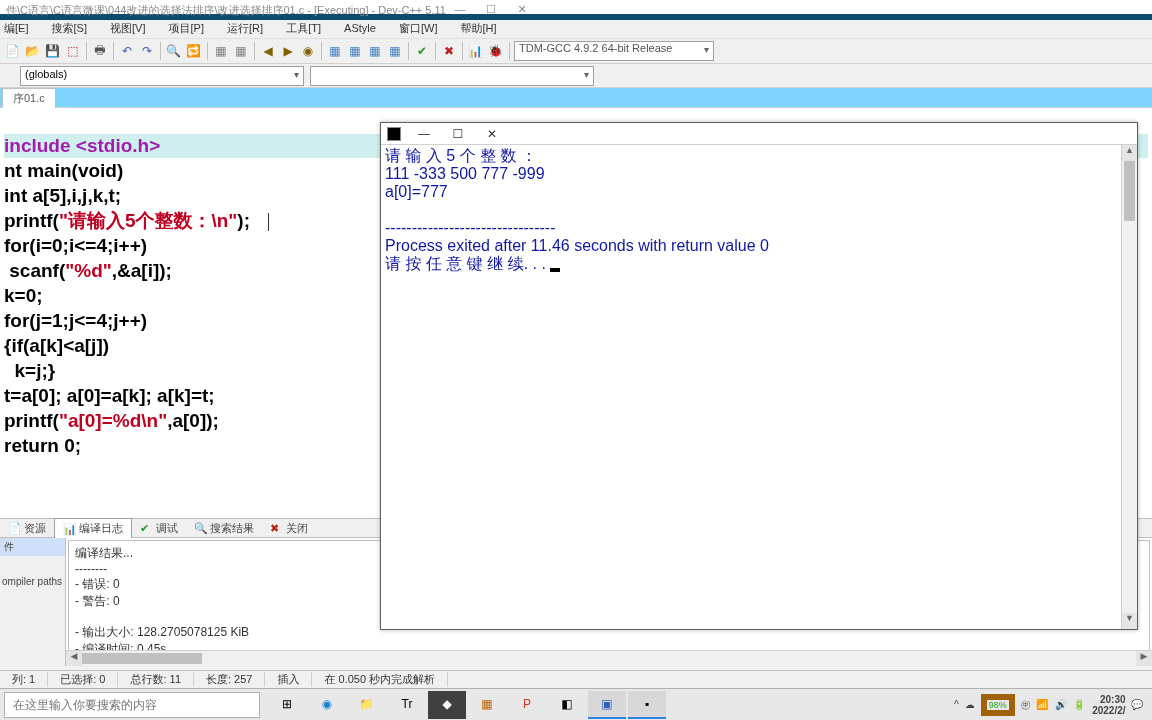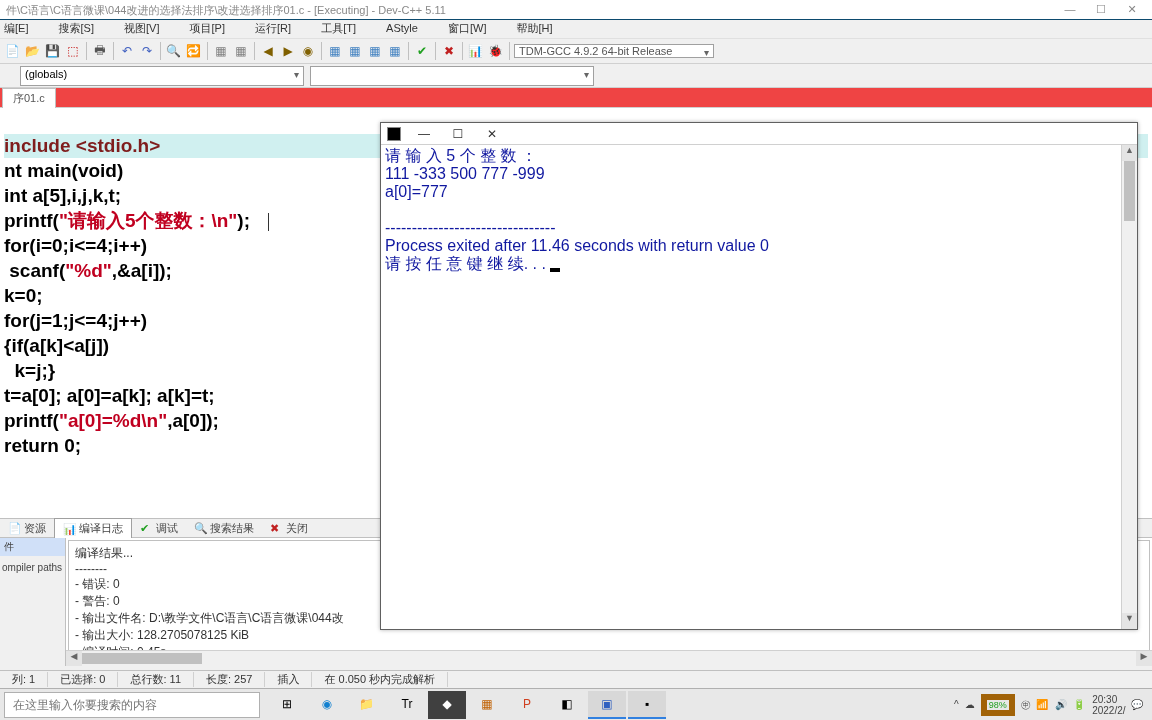--- a/index.html
+++ b/index.html
@@ -1,68 +1,68 @@
 <!DOCTYPE html>
 <html><head>
 <meta charset="utf-8">
 <style>
 * { margin:0; padding:0; box-sizing:border-box; font-family:"Microsoft YaHei",Arial,sans-serif; }
 body { width:1152px; height:720px; background:#f0f0f0; overflow:hidden; position:relative; font-size:12px; }
-.titlebar { height:20px; background:#fff; border-bottom:1px solid #0c4a6e; color:#888; font-size:11px; padding:3px 6px; display:flex; justify-content:space-between; }
+.titlebar { height:20px; background:#fff; border-bottom:6px solid #0c4a6e; color:#888; font-size:11px; padding:3px 6px; display:flex; justify-content:flex-start; }
 .titlebar .btns span { display:inline-block; width:28px; text-align:center; }
 .menubar { height:18px; background:#f0f0f0; padding:1px 4px; font-size:11px; color:#333; }
-.menubar span { margin-right:27px; cursor:default; }
+.menubar span { margin-right:20px; cursor:default; }
 .toolbar { height:26px; background:#f0f0f0; border-top:1px solid #e0e0e0; border-bottom:1px solid #d0d0d0; display:flex; align-items:center; padding:0 4px; gap:2px; }
 .tb-btn { width:18px; height:18px; border:1px solid transparent; display:inline-flex; align-items:center; justify-content:center; font-size:12px; color:#555;}
 .tb-sep { width:1px; height:18px; background:#c0c0c0; margin:0 2px; }
-.tb-select { height:14px; border:1px solid #a0a0a0; background:#fff; font-size:11px; padding:0 16px 0 4px; position:relative; min-width:200px; color:#555;}
+.tb-select { height:20px; border:1px solid #a0a0a0; background:#fff; font-size:11px; padding:0 16px 0 4px; position:relative; min-width:200px; color:#555;}
 .tb-select::after { content:"▾"; position:absolute; right:4px; top:2px; color:#666; font-size:10px; }
 .toolbar2 { height:24px; background:#f0f0f0; border-bottom:1px solid #d0d0d0; display:flex; align-items:center; padding:0 4px; gap:6px; }
 .combo { border:1px solid #a0a0a0; height:20px; background:#fff; font-size:11px; padding:1px 4px; position:relative; }
 .combo::after { content:"▾"; position:absolute; right:4px; top:2px; color:#666; font-size:10px;}
-.tabstrip { height:20px; background:#ef4444; border-bottom:1px solid #d0d0d0; font-size:11px; }
+.tabstrip { height:20px; background:#7dd3fc; border-bottom:1px solid #d0d0d0; font-size:11px; }
 .tab { display:inline-block; padding:2px 10px; border:1px solid #c0c0c0; background:#fff; border-bottom:none; margin-left:2px; color:#555;}
 .editor-area { position:absolute; top:108px; left:0; right:0; height:410px; background:#fff; overflow:hidden; }
 .code { font-family:Consolas,"Courier New",monospace; font-size:19px; font-weight:bold; padding:2px 4px; line-height:24px; white-space:pre; }
 .hl-line { background:#d0f0f0; display:inline-block; width:100%; }
 .kw { color:#000; }
-.pp { color:#7f1d1d; font-weight:bold;}
+.pp { color:#a21caf; font-weight:bold;}
 .str { color:#c00020; }
 .console-win { position:absolute; left:380px; top:122px; width:758px; height:508px; background:#fff; border:1px solid #606060; box-shadow:0 0 4px rgba(0,0,0,.3); display:flex; flex-direction:column; }
 .cw-title { height:22px; background:#fff; border-bottom:1px solid #d0d0d0; display:flex; align-items:center; padding:0 6px; font-size:11px; color:#333; }
 .cw-title .icn { width:14px; height:14px; border:1px solid #888; margin-right:6px; background:#000;}
 .cw-title .ttl { flex:1; }
 .cw-title .wbtn { width:34px; text-align:center; font-size:12px; color:#333; }
 .cw-body { flex:1; padding:2px 4px; font-family:"SimSun",Consolas,monospace; font-size:16px; color:#1018a0; line-height:18px; white-space:pre; position:relative; }
 .cw-body .cursor { display:inline-block; width:10px; height:4px; background:#000; vertical-align:baseline; position:relative; top:3px; }
 .cw-scroll { position:absolute; right:0; top:22px; bottom:0; width:16px; background:#f0f0f0; border-left:1px solid #d0d0d0; }
 .cw-scroll .up,.cw-scroll .dn { height:16px; text-align:center; font-size:9px; color:#666; background:#e4e4e4;}
 .cw-scroll .thumb { position:absolute; top:16px; left:2px; right:2px; height:60px; background:#c0c0c0; }
 .bottom-tabs { position:absolute; top:518px; left:0; right:0; height:20px; background:#f0f0f0; border-top:1px solid #c0c0c0; border-bottom:1px solid #c0c0c0; display:flex; align-items:center; font-size:11px; }
 .bt-item { padding:2px 8px; display:flex; align-items:center; gap:4px; color:#444; cursor:default;}
 .bt-item.active { background:#fff; border:1px solid #a0a0a0; border-bottom:none;}
 .bt-icn { width:12px; height:12px; display:inline-block; }
 .bottom-pane { position:absolute; top:538px; left:0; right:0; height:128px; background:#fff; display:flex; }
 .bp-left { width:66px; border-right:1px solid #c0c0c0; background:#f0f0f0; font-size:10px; color:#444; }
 .bp-left .sel { background:#d0e0f8; padding:2px 4px; display:block;}
-.bp-left .it { padding:6px 2px; display:block;}
+.bp-left .it { padding:12px 2px; display:block;margin-top:8px;}
 .bp-right { flex:1; border:1px solid #c0c0c0; margin:2px; padding:4px 6px; font-family:Consolas,monospace; font-size:12px; color:#333; overflow:hidden; position:relative;}
 .bp-hscroll { position:absolute; bottom:0; left:66px; right:0; height:16px; background:#f0f0f0; border-top:1px solid #d0d0d0; display:flex;}
 .bp-hscroll .lt,.bp-hscroll .rt{width:16px;text-align:center;font-size:9px;color:#666;background:#e4e4e4;}
 .bp-hscroll .track{flex:1;position:relative;}
 .bp-hscroll .thumb{position:absolute;left:0;width:120px;top:2px;bottom:2px;background:#c0c0c0;}
 .statusbar { position:absolute; top:670px; left:0; right:0; height:18px; background:#f0f0f0; border-top:1px solid #c0c0c0; font-size:11px; color:#333; display:flex; align-items:center; }
 .statusbar span { padding:0 12px; border-right:1px solid #d0d0d0; }
 .taskbar { position:absolute; bottom:0; left:0; right:0; height:32px; background:#e8e8e8; border-top:1px solid #b0b0b0; display:flex; align-items:center; }
 .search-box { width:256px; height:26px; margin-left:4px; border:1px solid #b0b0b0; background:#fff; font-size:12px; color:#888; padding:4px 8px; }
 .task-icons { display:flex; gap:2px; margin-left:8px; flex:1; }
 .ti { width:38px; height:28px; display:flex; align-items:center; justify-content:center; border-bottom:2px solid transparent;}
 .ti.active{border-bottom:2px solid #3080e0;background:#d8d8d8;}
 .tray { display:flex; align-items:center; gap:6px; padding:0 8px; font-size:10px; color:#444;}
-.tray .clock{text-align:left;line-height:11px;}
+.tray .clock{text-align:right;line-height:11px;font-weight:bold;}
 </style>
 </head>
 <body>
 
 <div class="titlebar">
   <span>件\C语言\C语言微课\044改进的选择法排序\改进选择排序01.c - [Executing] - Dev-C++ 5.11</span>
   <span class="btns">
     <span>—</span>
     <span>☐</span>
     <span>✕</span>
@@ -171,21 +171,21 @@
 <div class="bottom-pane">
   <div class="bp-left">
     <span class="sel">件</span>
     <span class="it">ompiler paths</span>
   </div>
   <div class="bp-right">
 <span>编译结果...</span><br>
 <span>--------</span><br>
 <span>- 错误: 0</span><br>
 <span>- 警告: 0</span><br>
-<span>- 输出文件名: D:\教学文件\C语言\C语言微课\044改</span><br>
+<br>
 <span>- 输出大小: 128.2705078125 KiB</span><br>
 <span>- 编译时间: 0.45s</span>
   </div>
   <div class="bp-hscroll">
     <div class="lt">◀</div>
     <div class="track">
         <div class="thumb"></div>
       </div>
     <div class="rt">▶</div>
   </div>

